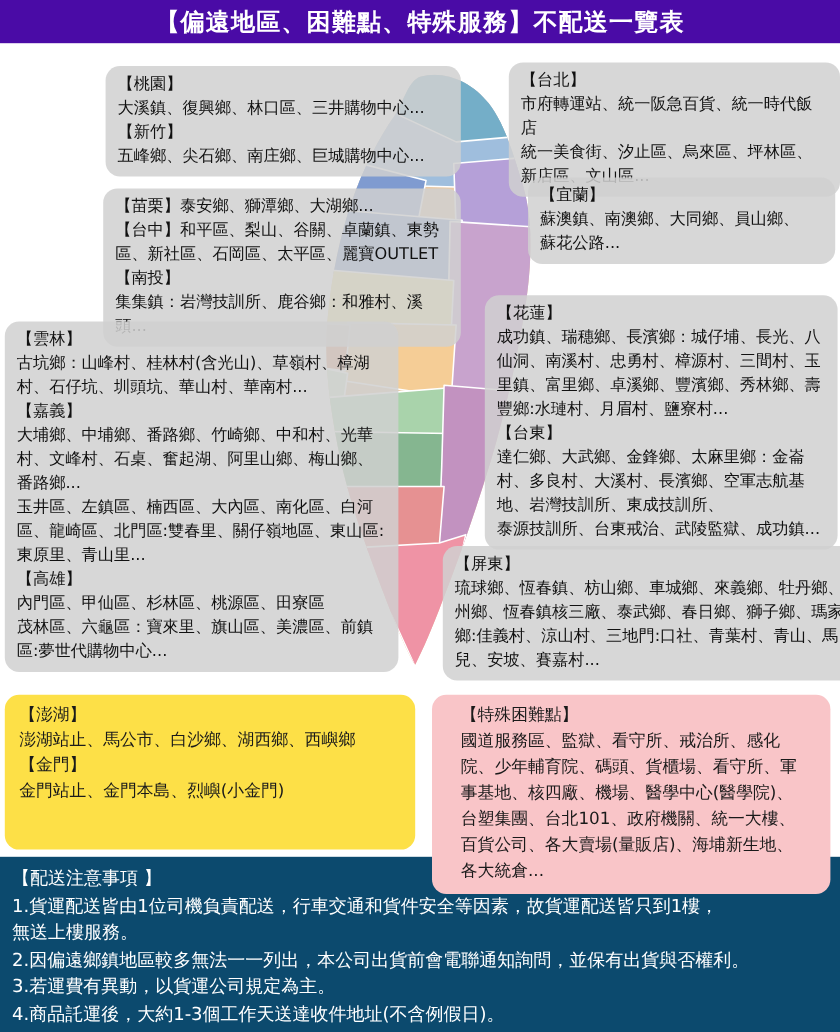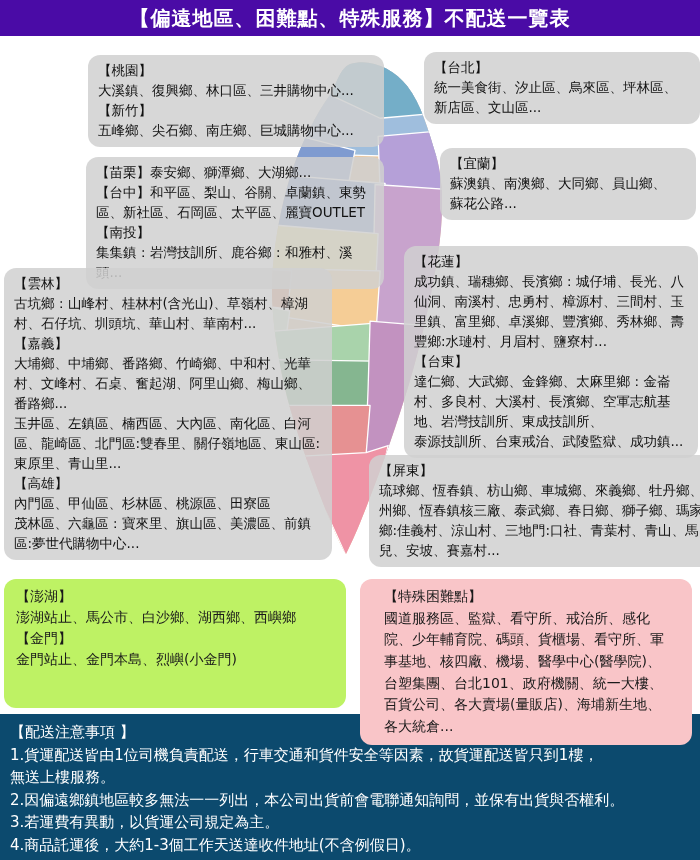--- a/index.html
+++ b/index.html
@@ -13,21 +13,21 @@
     background:#4a0ba6;color:#ffffff;font-weight:bold;font-size:20px;
     display:flex;align-items:center;justify-content:center;letter-spacing:1px;
   }
   .taiwan-map{position:absolute;left:228px;top:58px;width:244px;height:502px;z-index:1;}
   .region-box{
     position:absolute;z-index:2;background:rgba(208,208,208,0.85);
     border-radius:12px;padding:6px 10px;font-size:13.5px;line-height:1.48;
     box-sizing:border-box;color:#111;
   }
   .islands-box{
-    position:absolute;z-index:2;background:#bef264;border-radius:12px;
+    position:absolute;z-index:2;background:#fde047;border-radius:12px;
     padding:7px 12px;font-size:14px;line-height:1.5;box-sizing:border-box;
     left:4px;top:579px;width:342px;height:129px;
   }
   .islands-box .alert{
     color:#e80000;font-weight:bold;font-size:21px;margin-top:3px;letter-spacing:1px;
   }
   .special-box{
     position:absolute;z-index:2;background:#f9c5c8;border-radius:12px;
     padding:7px 24px;font-size:14px;line-height:1.55;box-sizing:border-box;
     left:360px;top:579px;width:332px;
@@ -83,20 +83,21 @@
 </svg>
 
 <div class="region-box" id="box-taoyuan">
     <div>【桃園】</div>
     <div>大溪鎮、復興鄉、林口區、三井購物中心...</div>
     <div>【新竹】</div>
     <div>五峰鄉、尖石鄉、南庄鄉、巨城購物中心...</div>
   </div>
 <div class="region-box" id="box-taipei">
     <div>【台北】</div>
+    <div>市府轉運站、統一阪急百貨、統一時代飯店</div>
     <div>統一美食街、汐止區、烏來區、坪林區、新店區、文山區...</div>
   </div>
 <div class="region-box" id="box-yilan">
     <div>【宜蘭】</div>
     <div>蘇澳鎮、南澳鄉、大同鄉、員山鄉、</div>
     <div>蘇花公路...</div>
   </div>
 <div class="region-box" id="box-miaoli">
     <div>【苗栗】泰安鄉、獅潭鄉、大湖鄉...</div>
     <div>【台中】和平區、梨山、谷關、卓蘭鎮、東勢區、新社區、石岡區、太平區、麗寶OUTLET</div>

